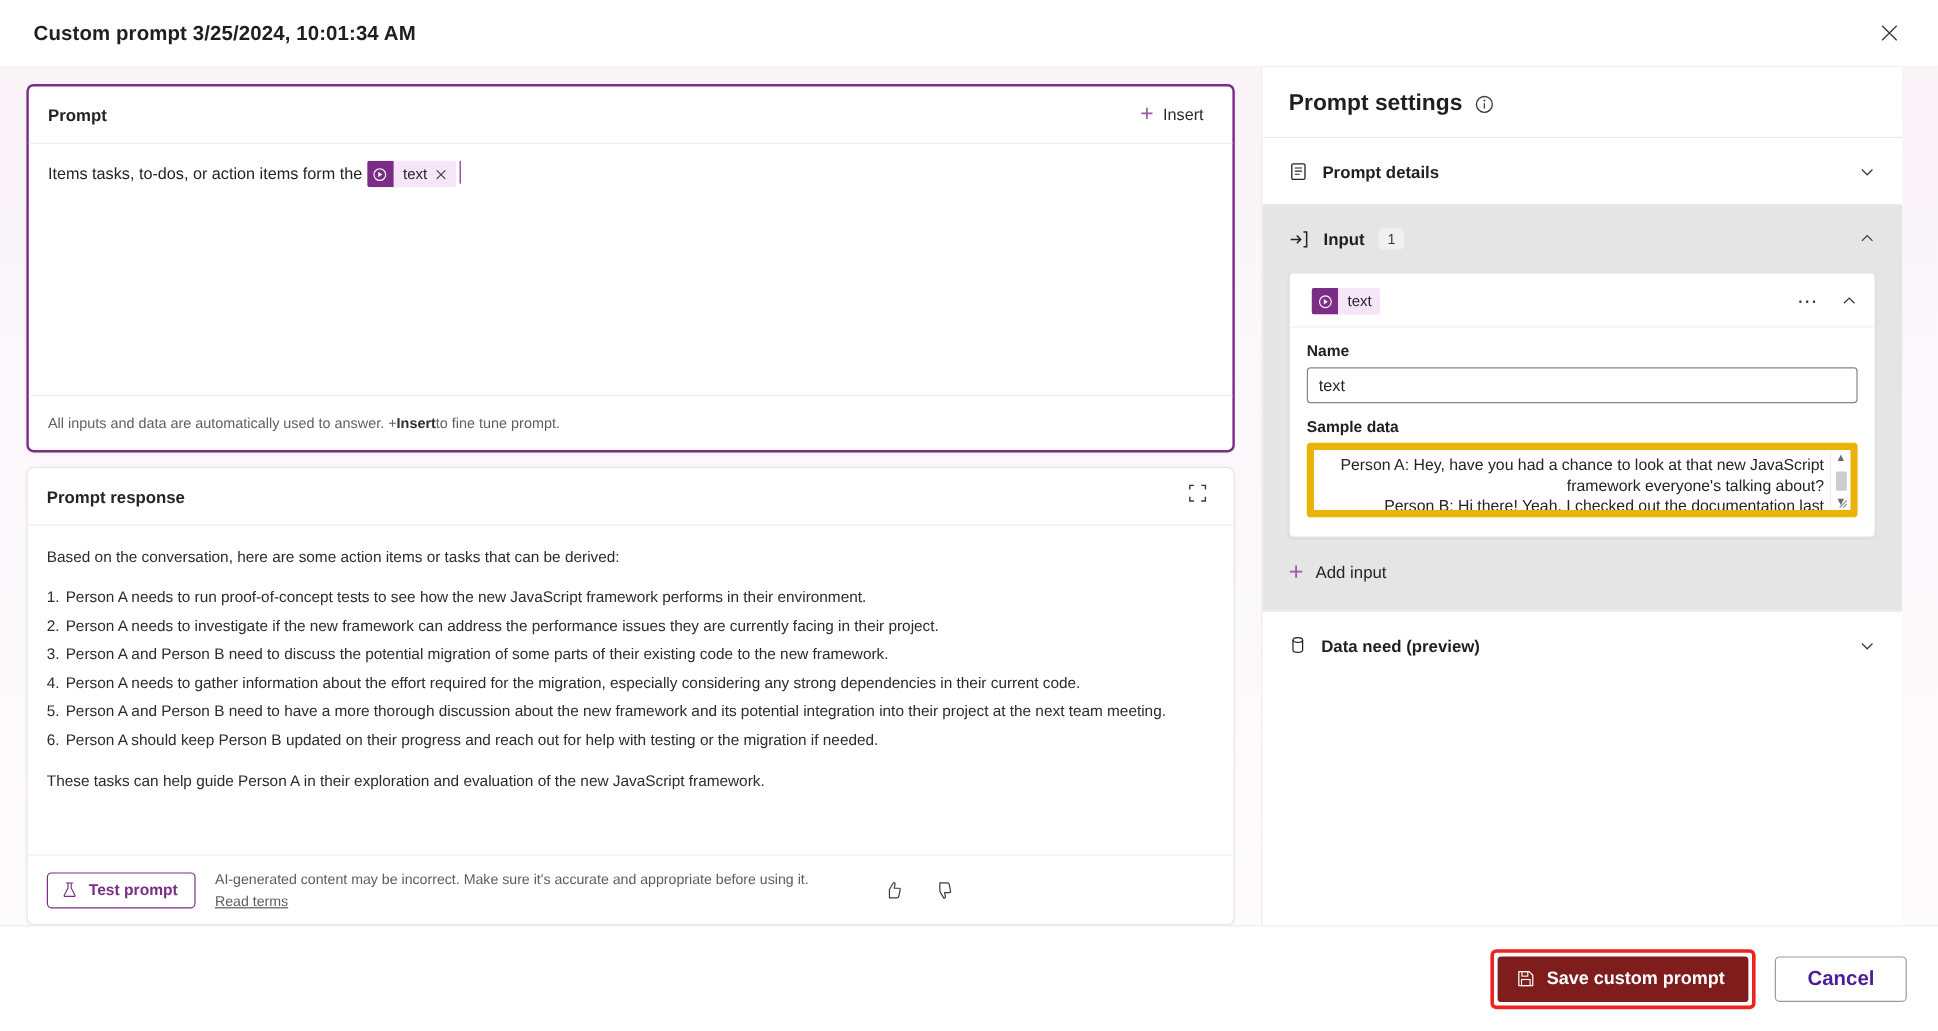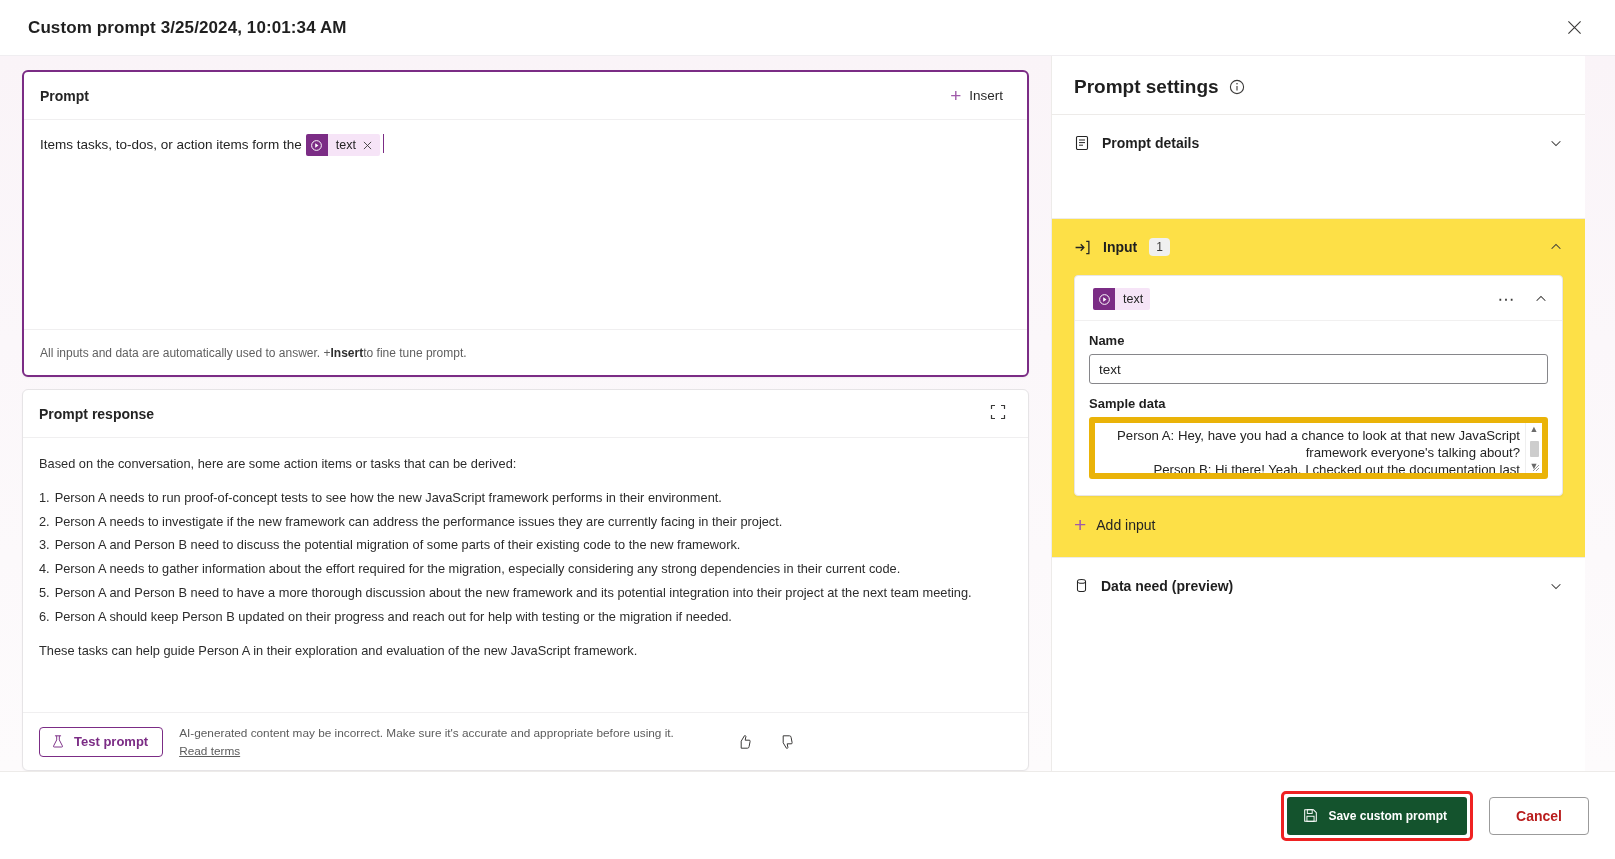--- a/index.html
+++ b/index.html
@@ -215,21 +215,21 @@
   .accordion-row .chev { margin-left: auto; color: #3b3a39; display: flex; }
   .count-badge {
     margin-left: 12px;
     background: #f0f0f0;
     border-radius: 4px;
     padding: 2px 7px;
     font-size: 12px;
     color: #3b3a39;
     line-height: 1.2;
   }
-  .input-section { background: #fde047; border-top: 1px solid #edebe9; margin-top: 48px; }
+  .input-section { background: #e5e5e5; border-top: 1px solid #edebe9; }
   .input-section .accordion-row { border-top: none; }
 
   .input-card {
     background: #ffffff;
     border: 1px solid #e8e6e6;
     border-radius: 4px;
     margin: 0 22px 18px 22px;
     box-shadow: 0 1px 2px rgba(0,0,0,0.05);
     overflow: hidden;
   }
@@ -310,42 +310,42 @@
     gap: 12px;
     padding: 0 26px 0 0;
   }
   .save-wrap {
     border: 3px solid #ef2222;
     border-radius: 5px;
     padding: 3px;
     display: flex;
   }
   .save-btn {
-    background: #14532d;
+    background: #7f1d1d;
     color: #ffffff;
     border: none;
     border-radius: 3px;
     height: 38px;
     padding: 0 20px 0 16px;
-    font-size: 12px;
+    font-size: 15px;
     font-weight: 700;
     font-family: "Liberation Sans", sans-serif;
     display: flex; align-items: center; gap: 10px;
     cursor: pointer;
   }
   .cancel-btn {
     background: #ffffff;
     border: 1px solid #9b9b9b;
     border-radius: 4px;
     height: 38px;
     padding: 0 26px;
-    font-size: 14px;
+    font-size: 17px;
     font-weight: 600;
     font-family: "Liberation Sans", sans-serif;
-    color: #b91c1c;
+    color: #4c1d95;
     cursor: pointer;
     margin-left: 4px;
   }
 </style>
 </head>
 <body>
 
 <div class="titlebar">
   <div class="title-text">Custom prompt 3/25/2024, 10:01:34 AM</div>
   <div class="close-btn">

